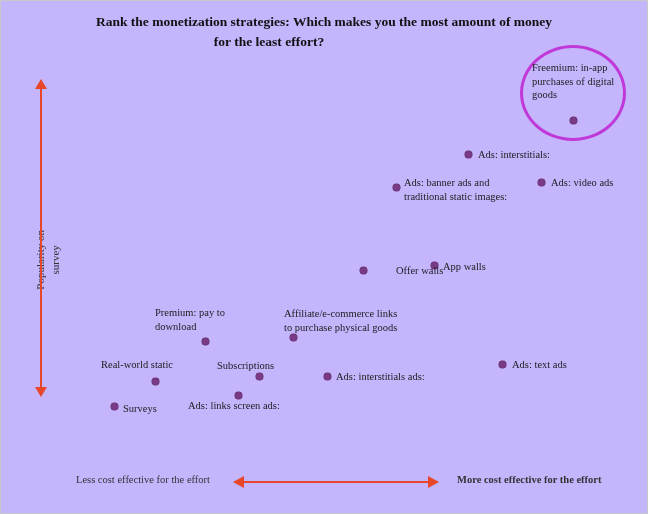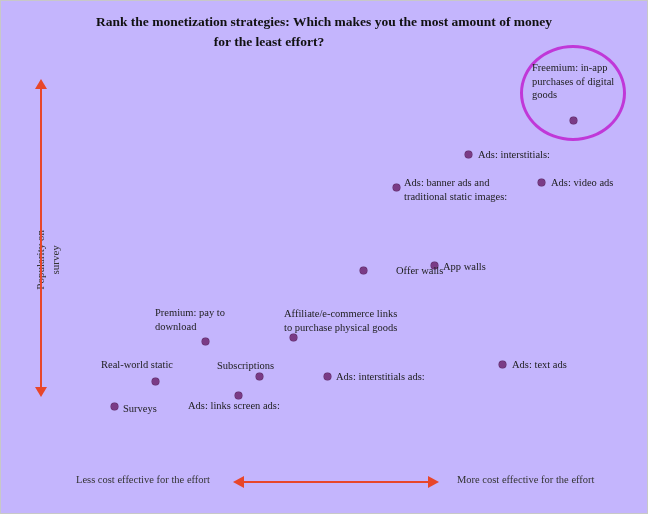--- a/index.html
+++ b/index.html
@@ -96,21 +96,21 @@
     right: -10px;
     border-left: 11px solid #e8462a;
   }
   .axis-cap {
     position: absolute;
     font-size: 10.5px;
     color: #333333;
     white-space: nowrap;
   }
   .axis-cap.left { left: 76px; top: 474px; }
-  .axis-cap.right { left: 457px; top: 474px; }
+  .axis-cap.right { left: 457px; top: 474px; font-weight: bold; }
 
   .point {
     position: absolute;
     width: 7px;
     height: 7px;
     margin-left: -3.5px;
     margin-top: -3.5px;
     background: #7a3b86;
     border-radius: 50%;
     box-shadow: 0 0 0 0.5px #5d2a66;

